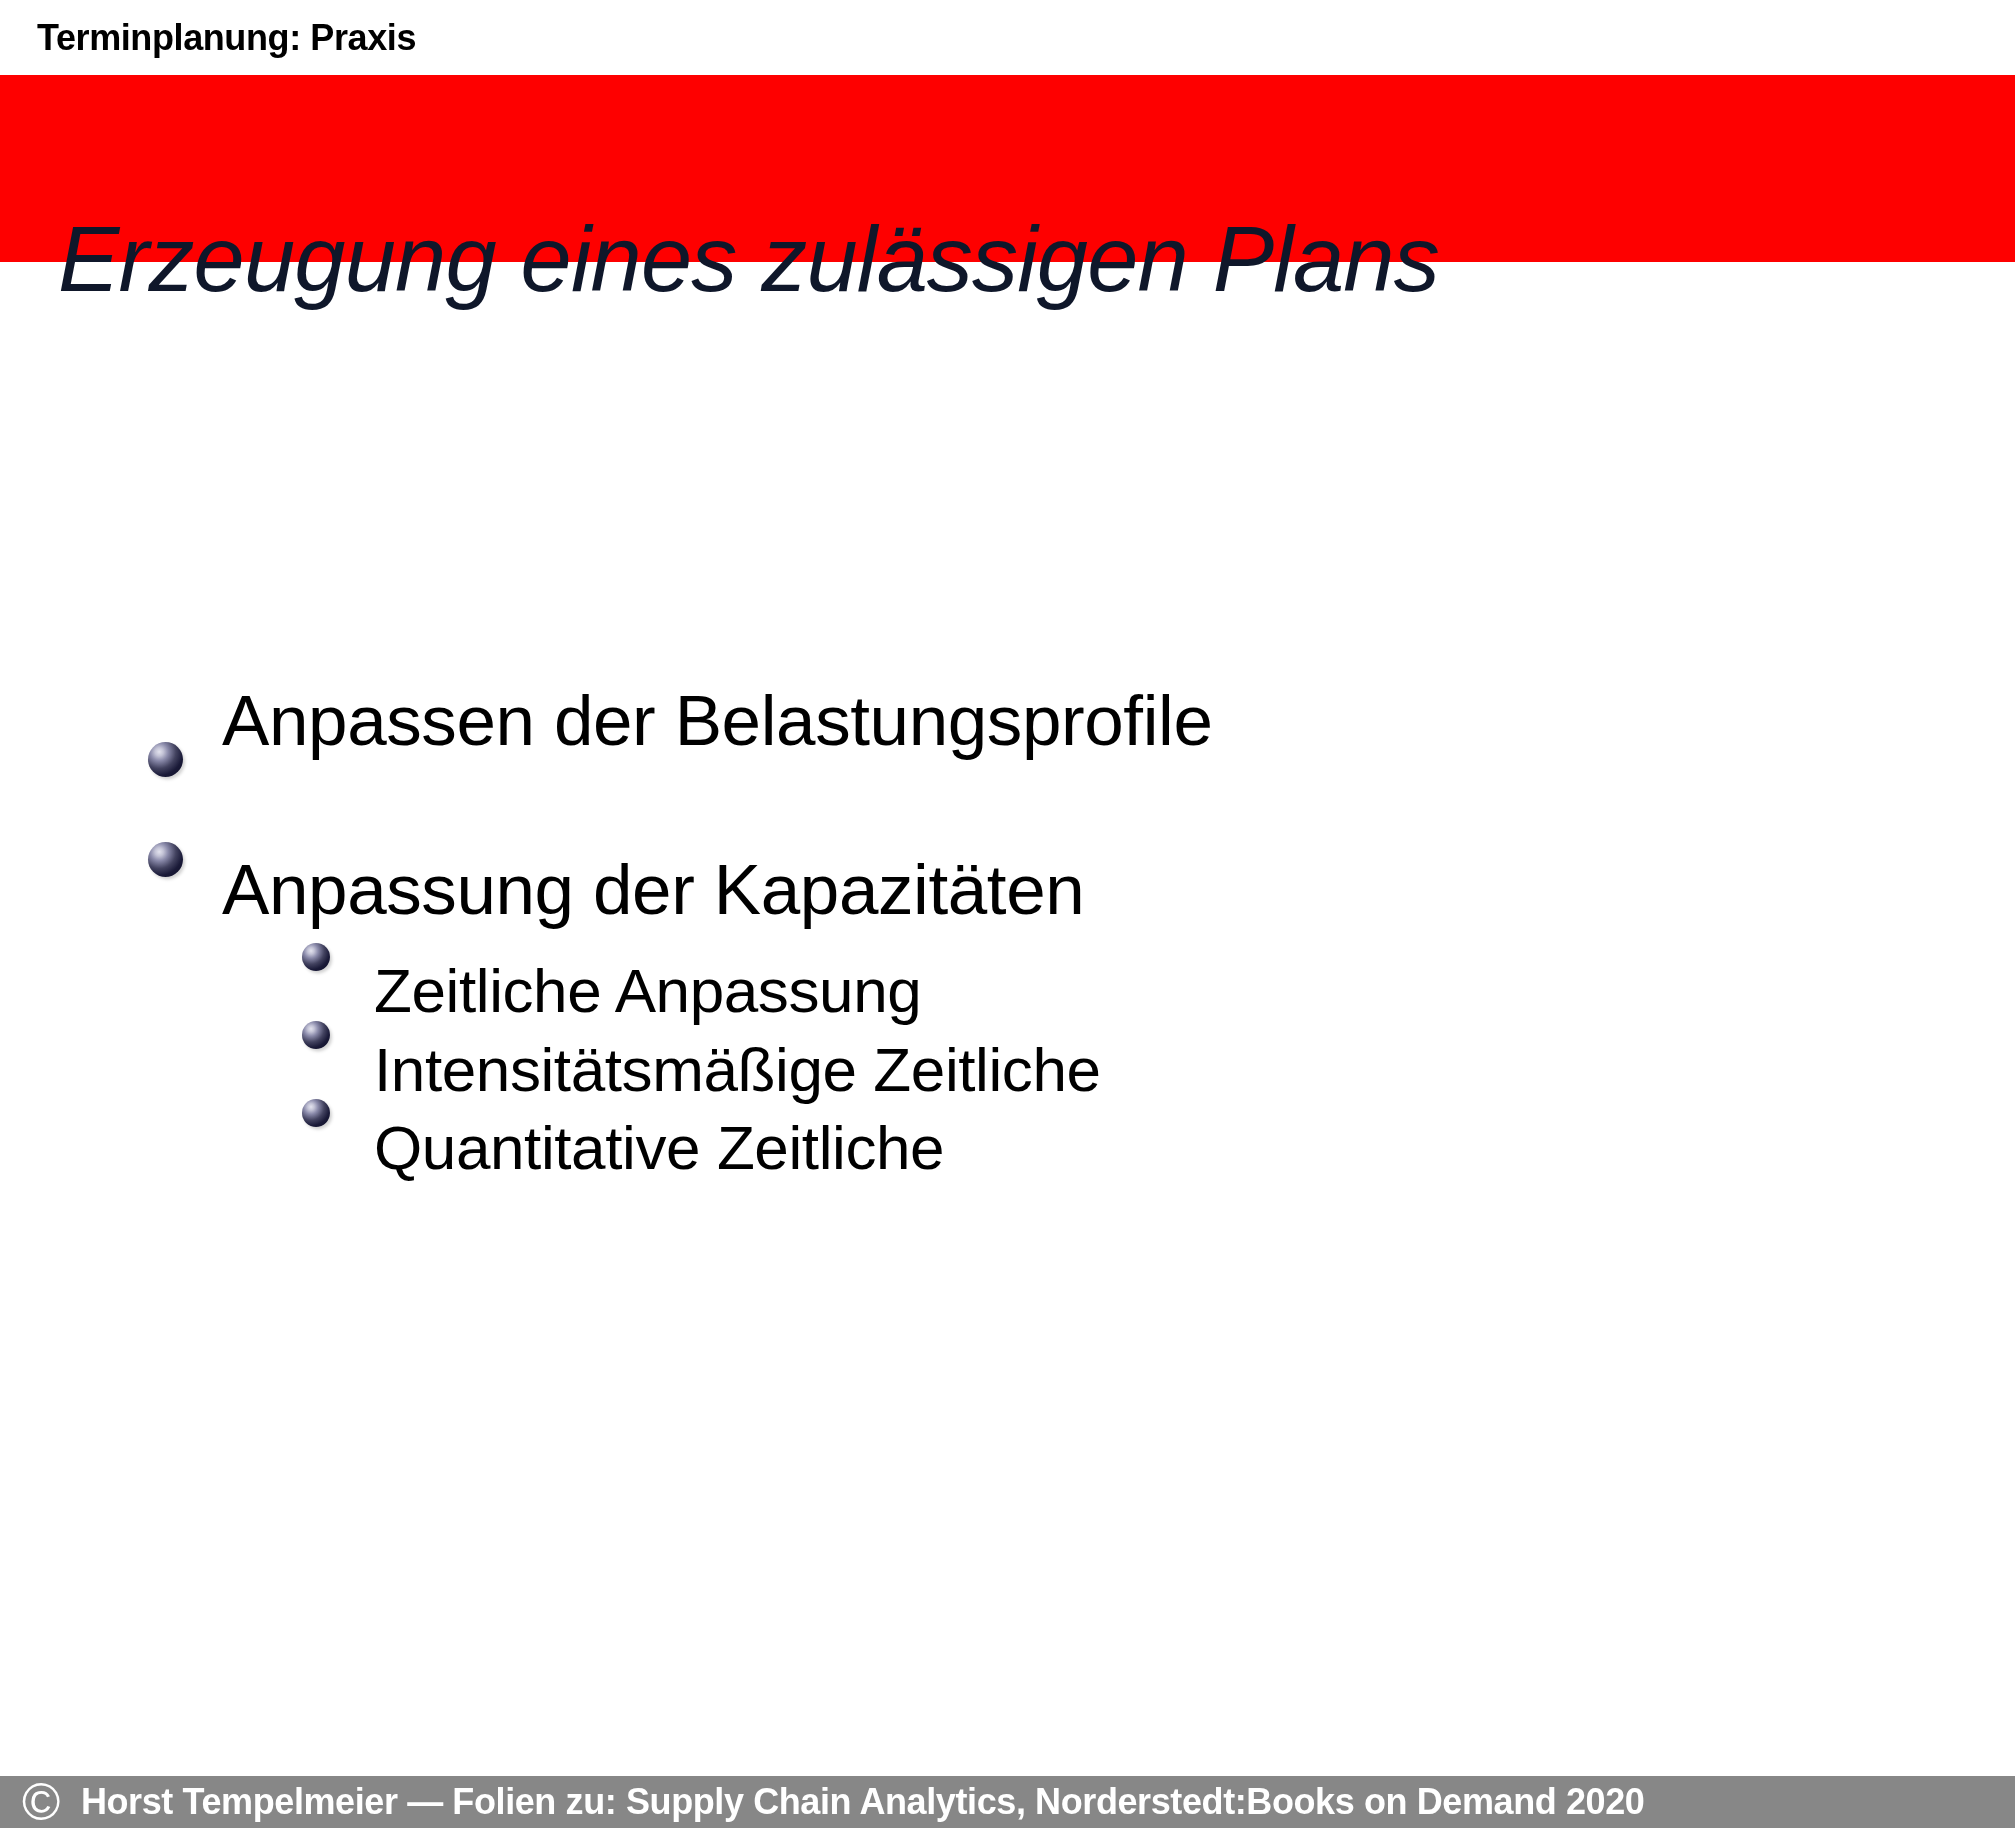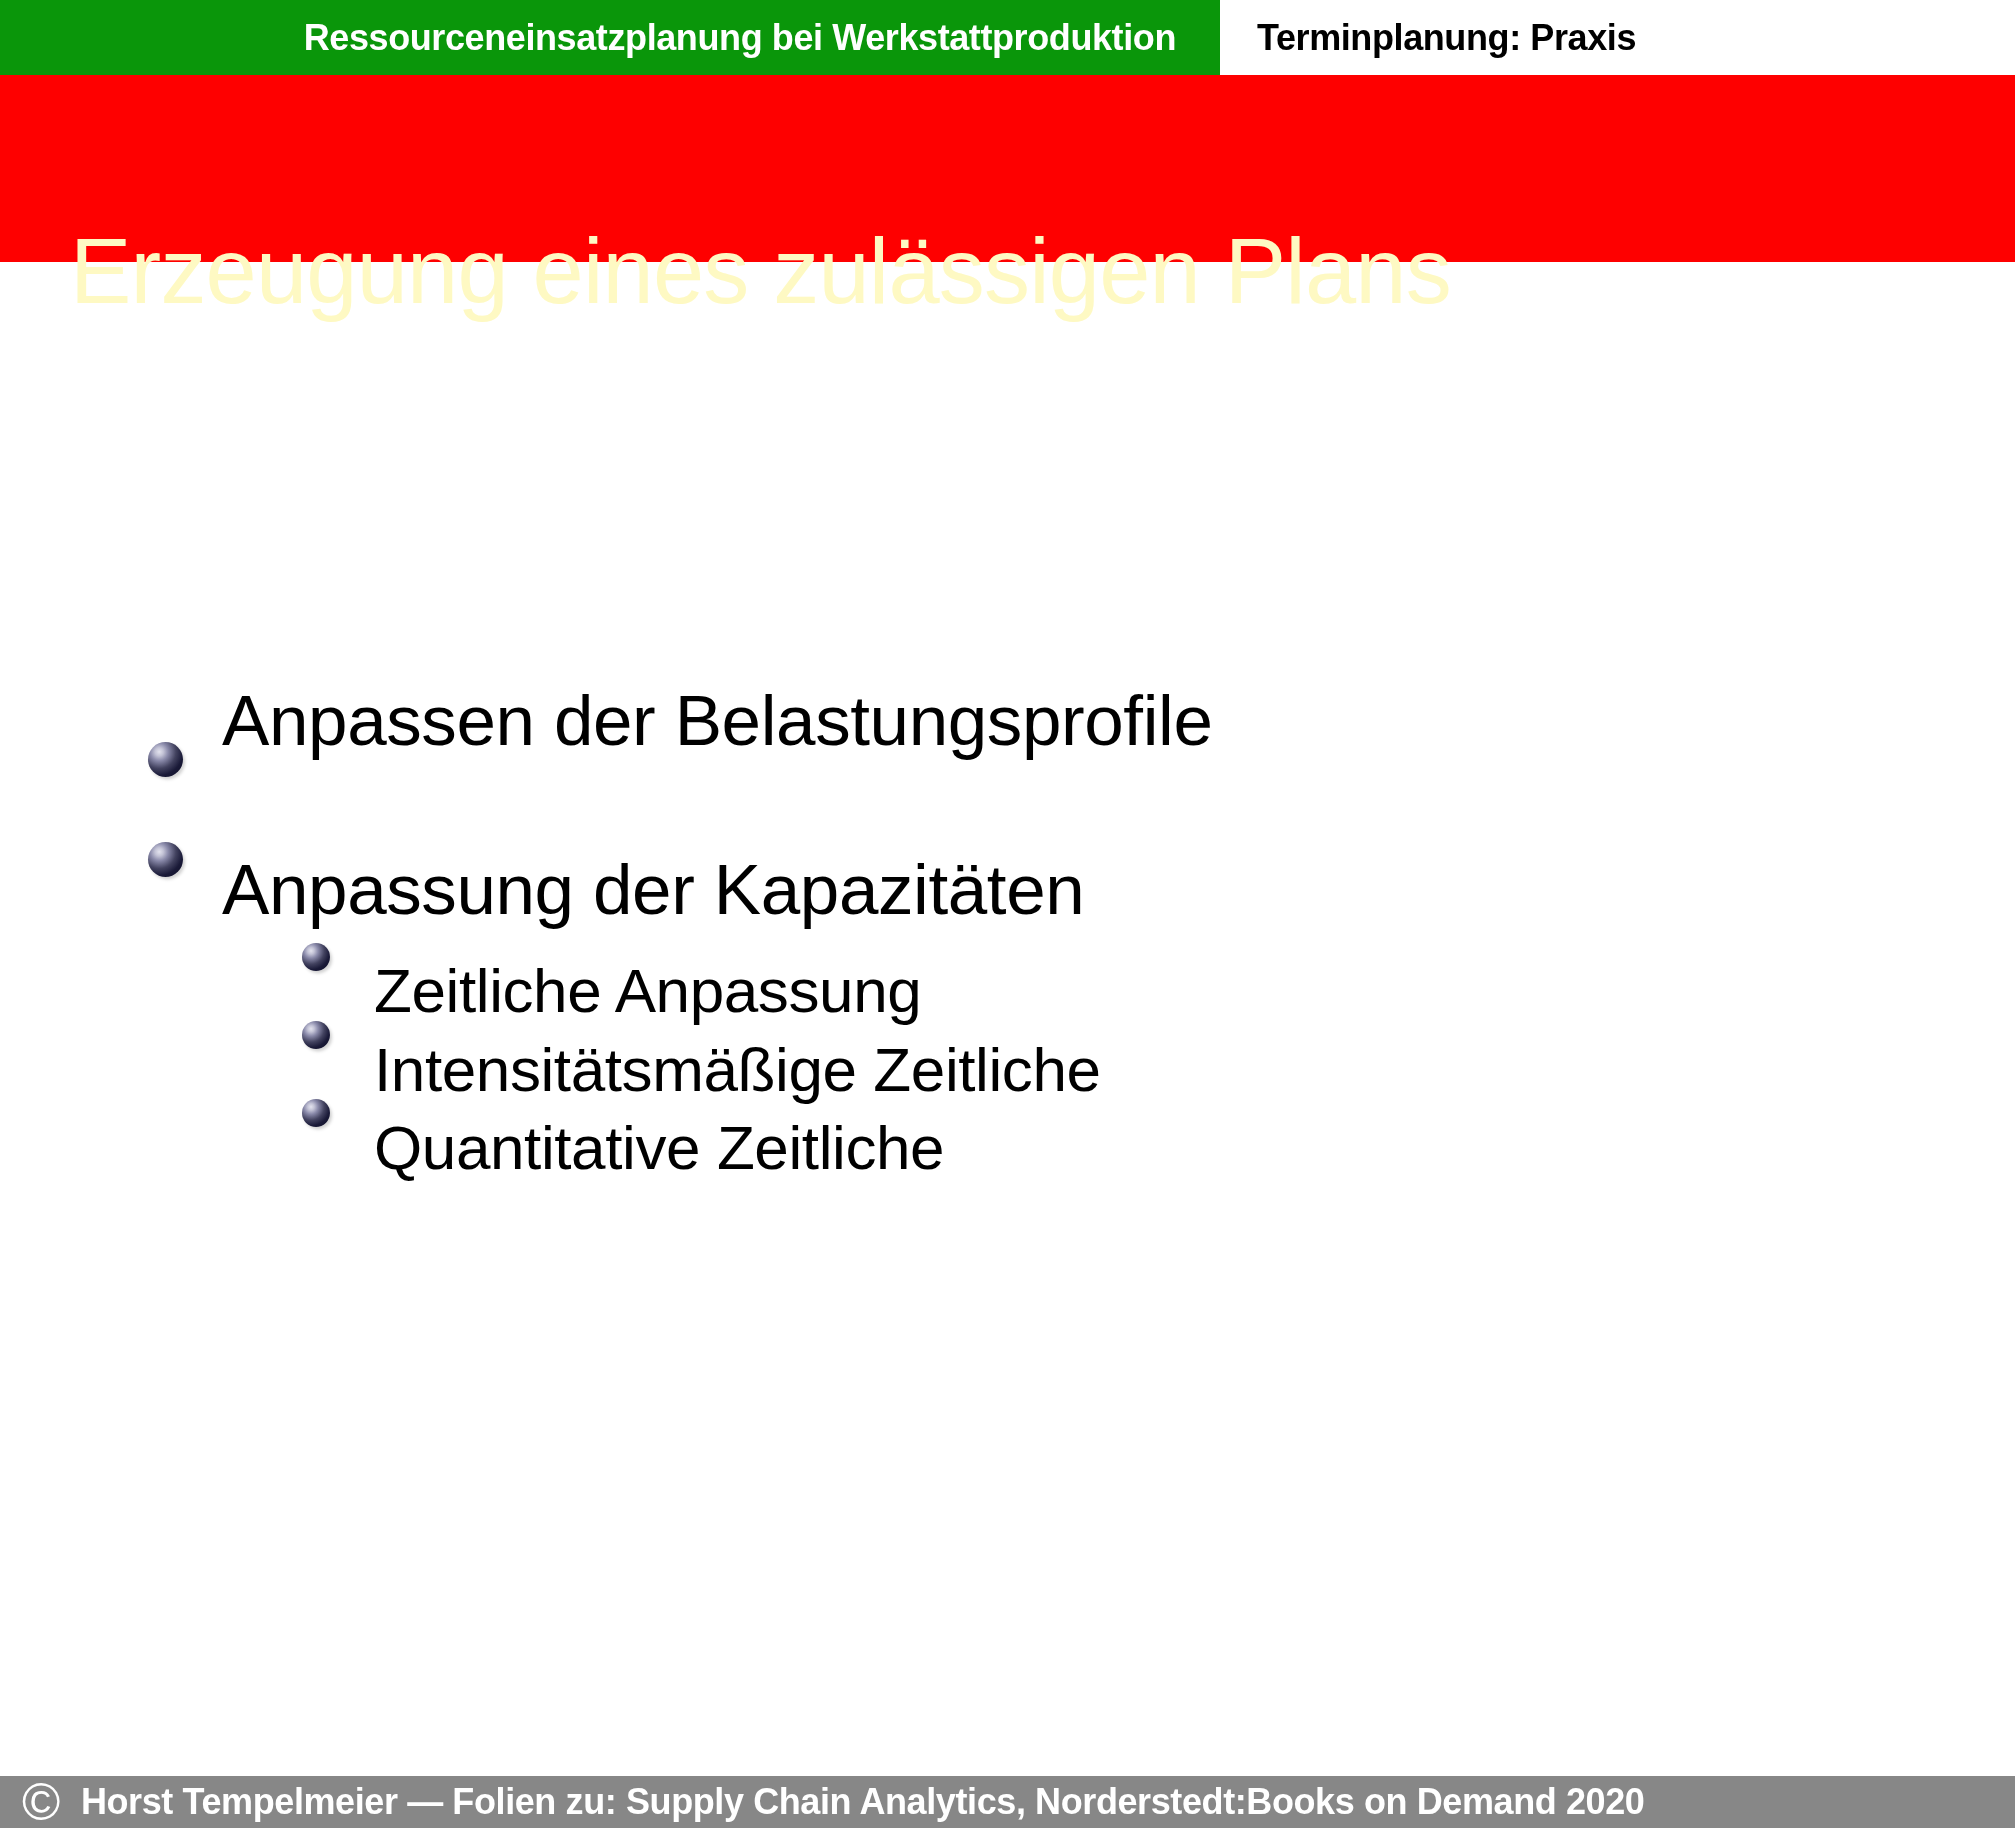--- a/index.html
+++ b/index.html
@@ -19,23 +19,23 @@
     flex:1;height:75px;background:#ffffff;color:#000000;
     display:flex;align-items:center;justify-content:flex-start;
     padding-left:37px;box-sizing:border-box;
     font-size:36px;font-weight:bold;letter-spacing:-0.4px;white-space:nowrap;
   }
   
   .titlebar{
     position:absolute;top:75px;left:0;width:2437px;height:187px;background:#FE0000;
   }
   .titlebar h1{
-    position:absolute;left:54px;top:134px;margin:16px;
-    color:#fef9c3;font-size:92px;font-weight:normal;line-height:1;
-    letter-spacing:-0.8px;white-space:nowrap;
+    position:absolute;left:54px;top:134px;margin:4px;
+    color:#0f172a;font-size:92px;font-weight:normal;line-height:1;
+    letter-spacing:-0.8px;white-space:nowrap;font-style:italic;
   }
   
   .ball{
     position:absolute;border-radius:50%;
     background:radial-gradient(circle at 32% 28%, #e3e3ee 0%, #c3c3d6 12%, #8a8aaa 26%, #42425f 48%, #1a1a38 68%, #0d0d24 100%);
     box-shadow:2px 2.4px 3.2px rgba(0,0,0,0.18);
   }
   .ball.l1{width:35px;height:35px;left:148px;}
   .ball.l2{width:28px;height:28px;left:302px;}
   .li-text{position:absolute;color:#000000;line-height:1;white-space:nowrap;letter-spacing:-0.4px;}
@@ -50,23 +50,20 @@
   }
   .copy-sym{font-size:52px;font-weight:normal;margin-right:21px;line-height:1;}
   .credit{flex:1;}
 </style>
 </head>
 <body>
 
 <div class="slide">
 
   <header class="hdr">
-    <div class="hdr-green">
-      <span>Ressourceneinsatzplanung bei Werkstattproduktion</span>
-    </div>
     <div class="hdr-white">
       <span>Terminplanung: Praxis</span>
     </div>
   </header>
 
   <div class="titlebar">
     <h1>Erzeugung eines zulässigen Plans</h1>
   </div>
 
   <main>

